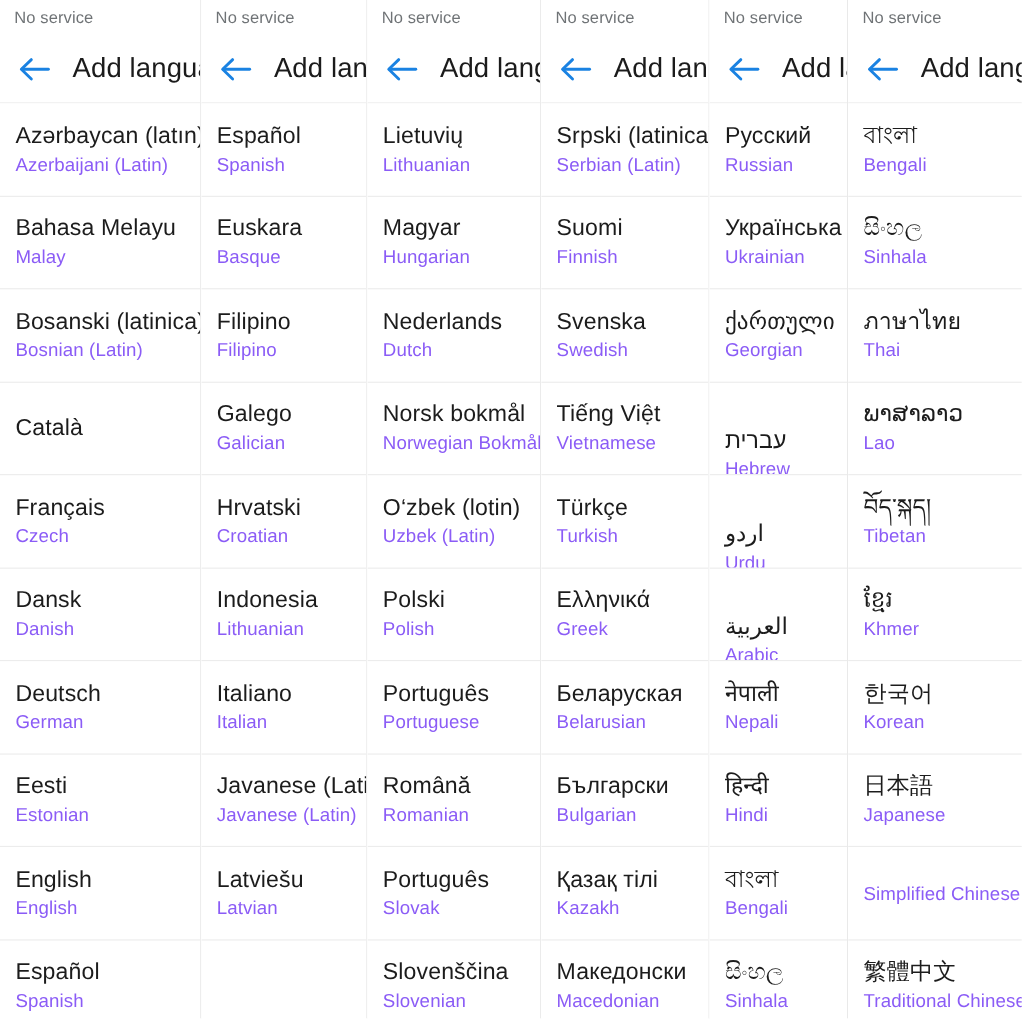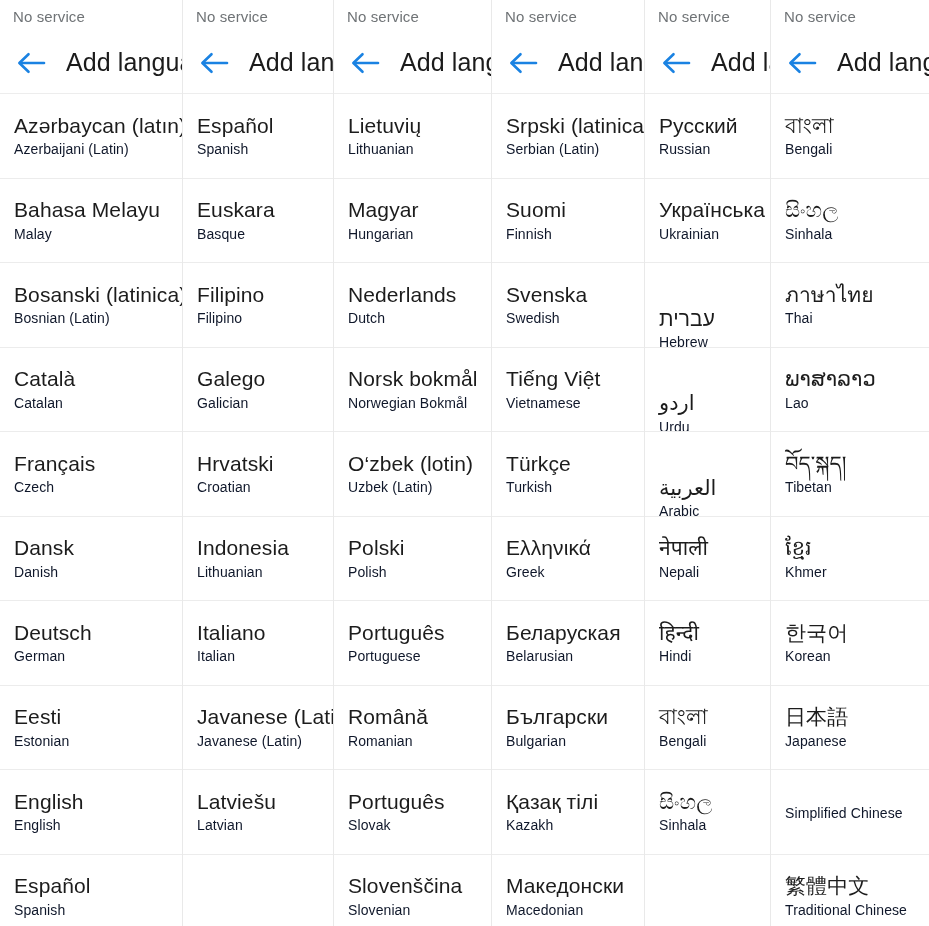--- a/index.html
+++ b/index.html
@@ -90,22 +90,22 @@
     overflow: hidden;
   }
   .lang-native {
     font-size: 21px;
     color: #1c1c1c;
     white-space: nowrap;
     line-height: 1.22;
     letter-spacing: 0.1px;
   }
   .lang-english {
-    font-size: 14px;
-    color: #0f172a;
+    font-size: 17px;
+    color: #8b5cf6;
     white-space: nowrap;
     line-height: 1.3;
     margin-top: 2px;
     letter-spacing: 0.1px;
   }
   .rtl { direction: rtl; text-align: left; unicode-bidi: plaintext; margin-top: 48px; }
 </style>
 </head>
 <body>
 
@@ -131,21 +131,20 @@
         <div class="lang-row">
           <div class="lang-native">Bahasa Melayu</div>
           <div class="lang-english">Malay</div>
         </div>
         <div class="lang-row">
           <div class="lang-native">Bosanski (latinica)</div>
           <div class="lang-english">Bosnian (Latin)</div>
         </div>
         <div class="lang-row">
           <div class="lang-native">Català</div>
-          <div class="lang-english">Catalan</div>
         </div>
         <div class="lang-row">
           <div class="lang-native">Français</div>
           <div class="lang-english">Czech</div>
         </div>
         <div class="lang-row">
           <div class="lang-native">Dansk</div>
           <div class="lang-english">Danish</div>
         </div>
         <div class="lang-row">
@@ -344,20 +343,24 @@
         <div class="appbar-title">Add la</div>
       </div>
       <div class="lang-list" style="padding-top: 0px;">
         <div class="lang-row">
           <div class="lang-native">Русский</div>
           <div class="lang-english">Russian</div>
         </div>
         <div class="lang-row">
           <div class="lang-native">Українська</div>
           <div class="lang-english">Ukrainian</div>
+        </div>
+        <div class="lang-row">
+          <div class="lang-native">ქართული</div>
+          <div class="lang-english">Georgian</div>
         </div>
         <div class="lang-row">
           <div class="lang-native rtl">עברית</div>
           <div class="lang-english">Hebrew</div>
         </div>
         <div class="lang-row">
           <div class="lang-native rtl">اردو</div>
           <div class="lang-english">Urdu</div>
         </div>
         <div class="lang-row">

